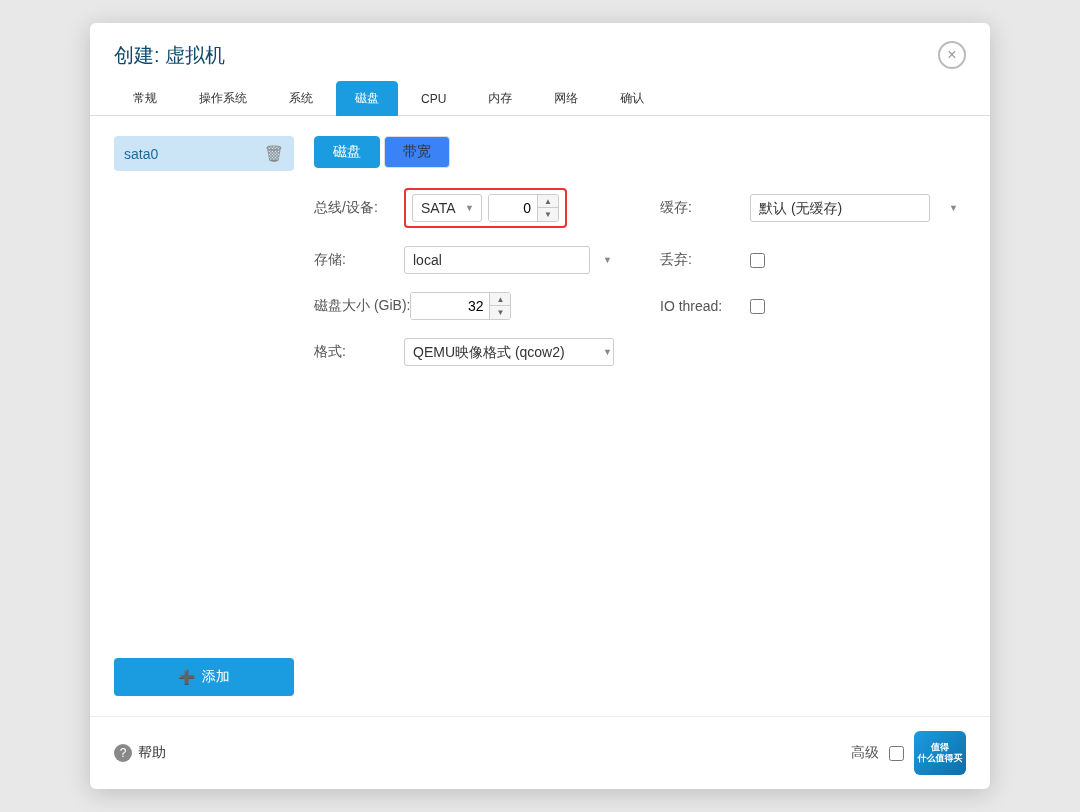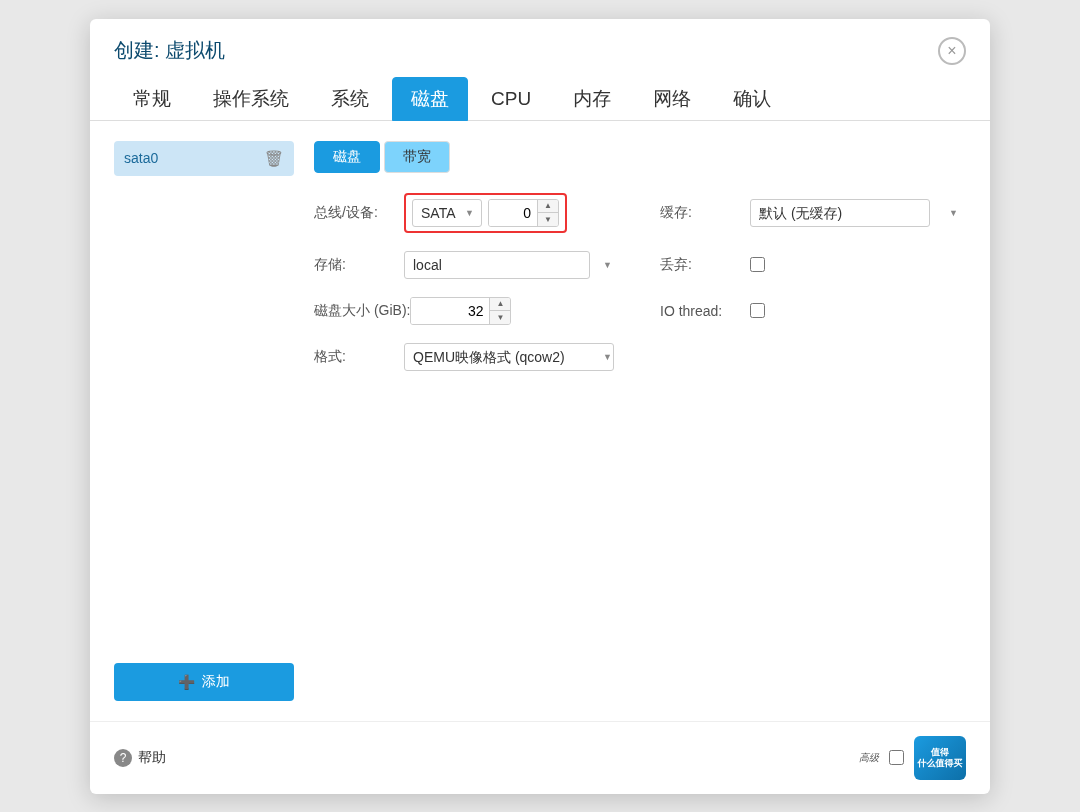--- a/index.html
+++ b/index.html
@@ -53,21 +53,21 @@
       display: flex;
       gap: 4px;
       padding: 12px 24px 0 24px;
       border-bottom: 1px solid #ddd;
     }
     .nav-tab {
       padding: 8px 18px;
       border-radius: 4px 4px 0 0;
       border: 1px solid transparent;
       cursor: pointer;
-      font-size: 19px;
+      font-size: 12px;
       color: #333;
       background: transparent;
       margin-bottom: -1px;
     }
     .nav-tab.active {
       background: #1b9be0;
       color: #fff;
       border-color: #1b9be0;
     }
 
@@ -134,21 +134,21 @@
       gap: 4px;
       margin-bottom: 20px;
     }
     .sub-tab {
       padding: 6px 18px;
       border-radius: 4px;
       border: 1px solid #ddd;
       cursor: pointer;
       font-size: 14px;
       color: #333;
-      background: #7dd3fc;
+      background: #3b82f6;
     }
     .sub-tab.active {
       background: #1b9be0;
       color: #fff;
       border-color: #1b9be0;
     }
 
     .config-grid {
       display: grid;
       grid-template-columns: 1fr 1fr;
@@ -266,22 +266,21 @@
       justify-content: center;
       cursor: pointer;
     }
     .footer-right {
       display: flex;
       align-items: center;
       gap: 10px;
     }
     .advanced-label {
       color: #555;
-      font-size: 10px;
-      font-style: italic;
+      font-size: 14px;
     }
     .watermark {
       width: 52px;
       height: 44px;
       border-radius: 6px;
       background: linear-gradient(135deg, #1b9be0, #0d6fa8);
       display: flex;
       align-items: center;
       justify-content: center;
       color: #fff;

